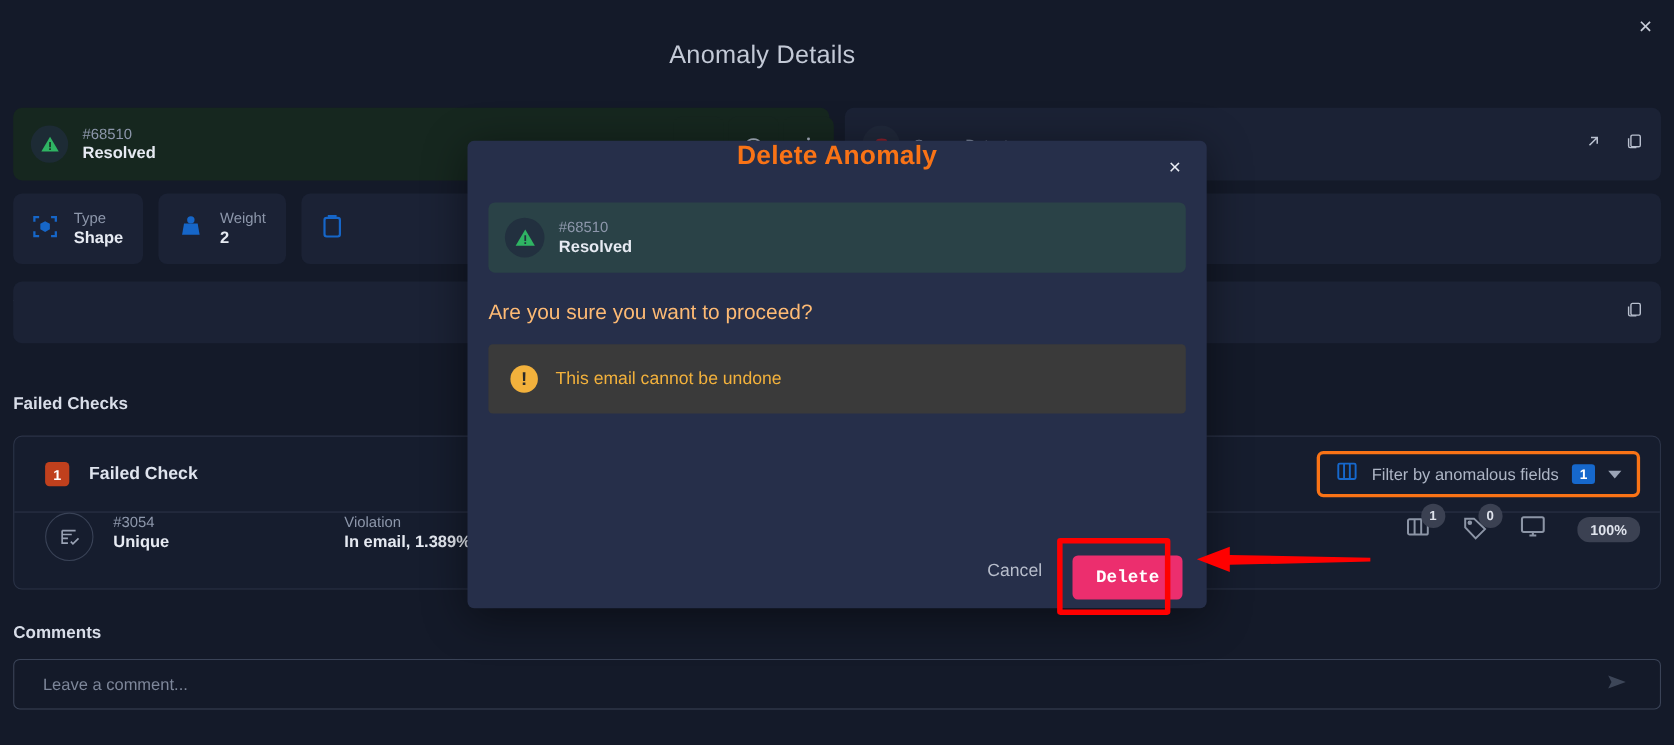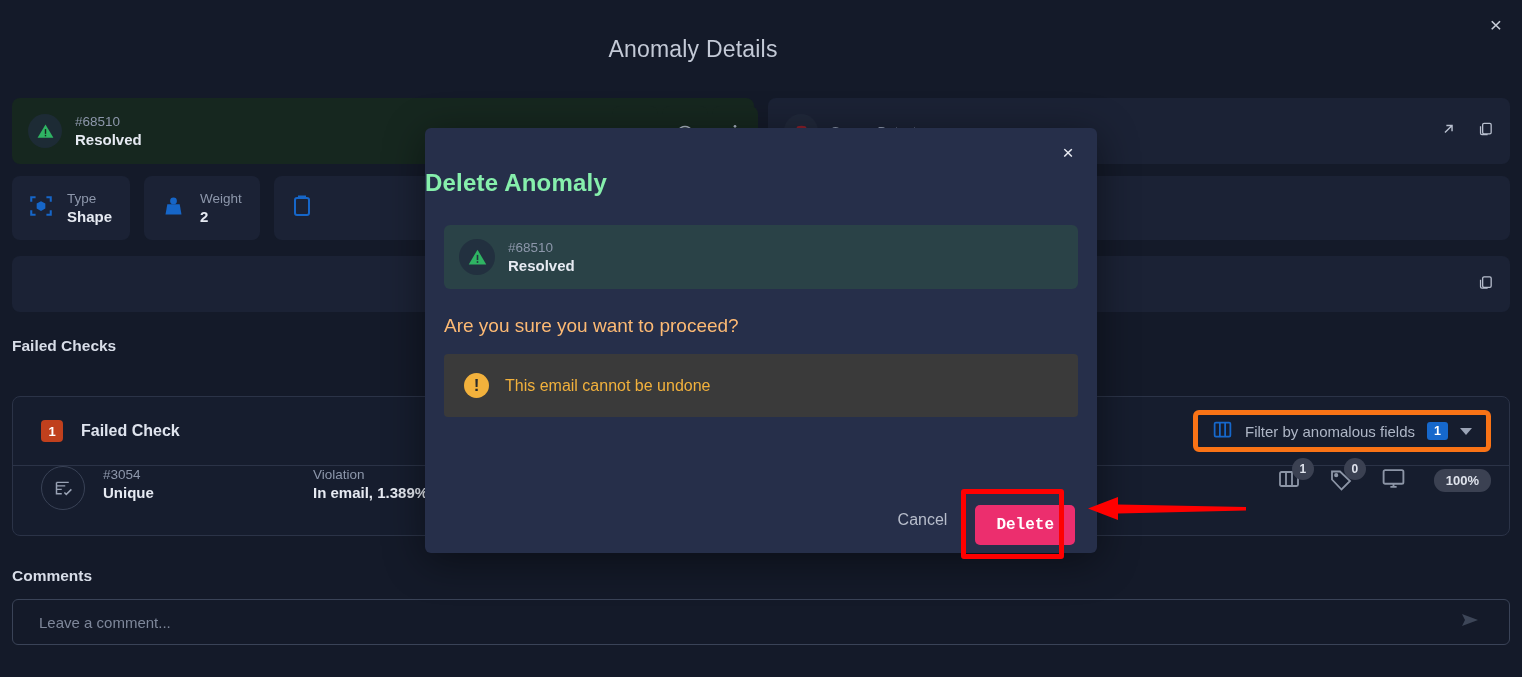--- a/index.html
+++ b/index.html
@@ -63,36 +63,36 @@
   .wide-card {
     position: absolute; top: 256px; left: 12px; right: 12px; height: 56px;
     background: #1b2235; border-radius: 8px; display: flex; align-items: center;
     padding: 0 16px; justify-content: flex-end;
   }
   .wide-card .val { position: absolute; left: 950px; color: #e6eaf2; font-size: 15px; font-weight: bold; }
 
   .sec-head { position: absolute; color: #d8dde8; font-size: 15.5px; font-weight: bold; }
   .tags-head { top: 261px; left: 12px; }
   .tags-sub { position: absolute; top: 290px; left: 12px; color: #9aa3b5; font-size: 15px; }
-  .fc-head { top: 337px; left: 12px; }
+  .fc-head { top: 359px; left: 12px; }
 
   .fc-box {
     position: absolute; top: 396px; left: 12px; right: 12px; bottom: 141px;
     border: 1px solid #2b3347; border-radius: 8px; background: #161d2e;
   }
   .fc-top { height: 69px; display: flex; align-items: center; padding-left: 28px; border-bottom: 1px solid #2b3347; position: relative; }
   .fc-badge {
     width: 22px; height: 22px; border-radius: 4px; background: #c0401d;
     color: #fff; font-size: 13px; font-weight: bold;
     display: flex; align-items: center; justify-content: center;
   }
   .fc-top-label { margin-left: 18px; color: #dfe4ee; font-size: 16px; font-weight: bold; }
   .filter-pill {
     position: absolute; right: 18px; top: 50%; transform: translateY(-50%);
-    height: 42px; border: 5px solid #f97316; border-radius: 6px;
+    height: 42px; border: 3px solid #f97316; border-radius: 6px;
     display: flex; align-items: center; gap: 12px; padding: 13px 14px;
   }
   .filter-pill .ftxt { color: #aeb6c6; font-size: 15px; }
   .filter-count {
     background: #1668cc; color: #fff; font-size: 12.5px; font-weight: bold;
     border-radius: 3px; padding: 2px 7px;
   }
   .caret { width: 0; height: 0; border-left: 6px solid transparent; border-right: 6px solid transparent; border-top: 7px solid #9aa3b5; }
 
   .fc-row { height: 68px; display: flex; align-items: flex-start; padding-left: 28px; position: relative; }
@@ -129,21 +129,21 @@
     position: absolute; left: 425px; top: 128px; width: 672px; height: 425px;
     background: #262f4a; border-radius: 6px;
     box-shadow: 0 8px 40px rgba(0,0,0,.45);
   }
   .modal-close {
     position: absolute; top: 12px; right: 16px; width: 26px; height: 26px;
     display: flex; align-items: center; justify-content: center;
     color: #e9ecf3; font-size: 19px; cursor: pointer;
   }
   .modal-title {
-    margin-top: 41px; color: #86efac;
+    text-align: center; color: #f97316;
     font-size: 24px; font-weight: bold; letter-spacing: .2px;
   }
   .modal-status {
     margin: 28px 19px 0 19px; height: 64px; border-radius: 6px;
     background: #2a4247; display: flex; align-items: center; padding-left: 15px;
   }
   .modal-status .circ { width: 36px; height: 36px; background: #22303f; }
   .modal-q {
     margin: 26px 0 0 19px; color: #fdba74; font-size: 19px; font-weight: normal;
   }

